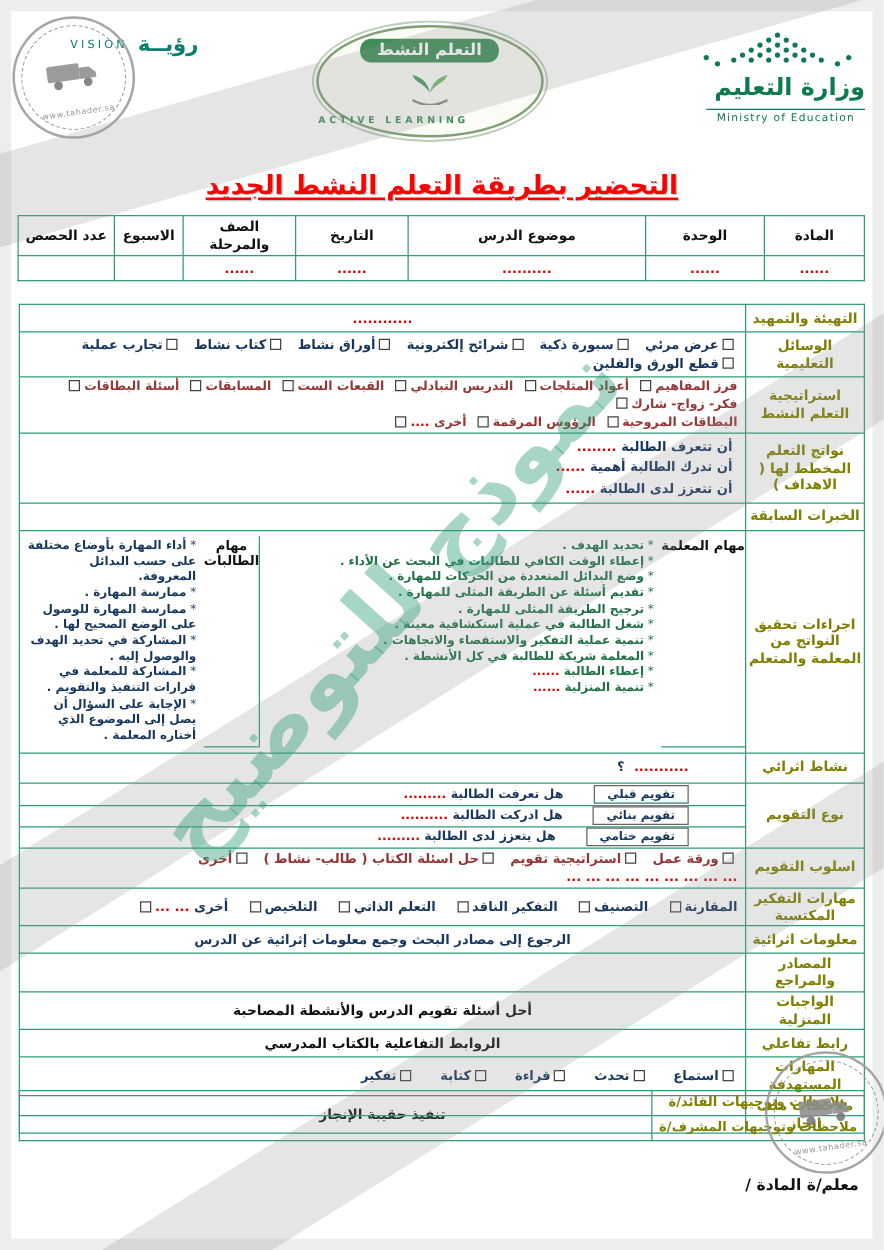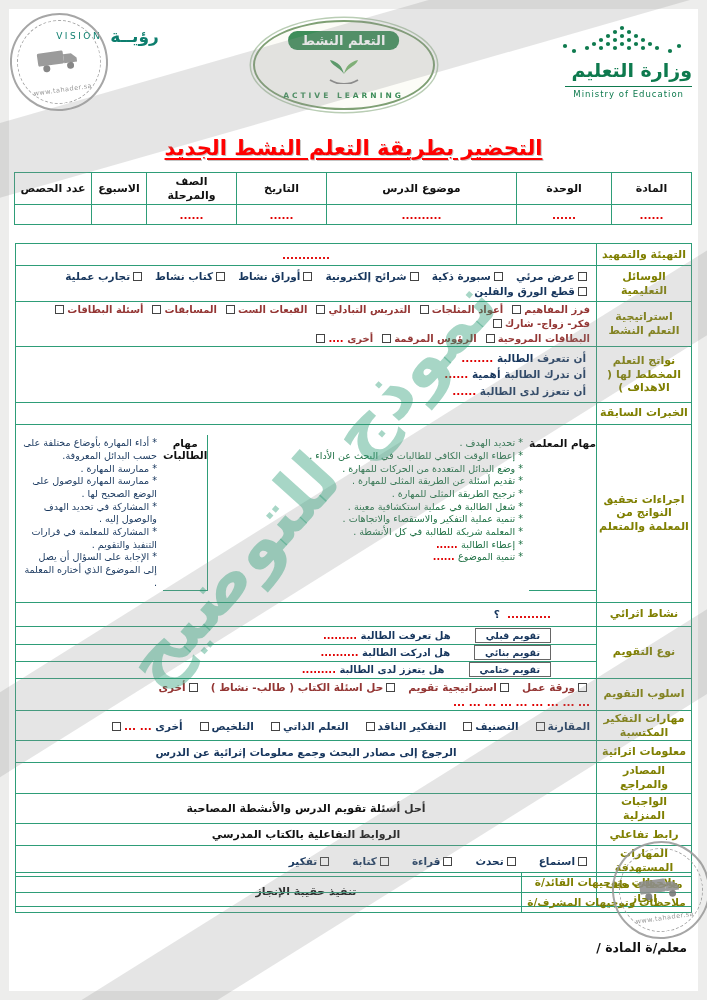--- a/index.html
+++ b/index.html
@@ -16,21 +16,21 @@
     box-shadow:inset 0 0 0 9px rgba(190,190,185,.28);
   }
   
   .header{position:absolute;top:14px;right:15px;left:15px;height:106px;display:flex;justify-content:space-between;align-items:flex-start}
   .logo-ministry{width:205px;padding-top:10px;text-align:right}
   .m-title{font-size:19px;font-weight:bold;color:var(--mgreen);line-height:1.15}
   .m-sub{font-size:8.5px;color:var(--mgreen);letter-spacing:1px;direction:ltr;display:inline-block;border-top:1.3px solid var(--mgreen);padding:2px 8px 0;margin-top:2px}
   .logo-badge{width:182px;height:90px;border:2px solid #7fa074;border-radius:50%;position:relative;background:#fcfcf7;box-shadow:0 0 0 2px #fff,0 0 0 3.5px #b9cdb4;margin-top:6px}
   .badge-banner{position:absolute;top:9px;left:50%;transform:translateX(-50%);background:#3e8e5a;color:#fff;font-size:13px;font-weight:bold;padding:2px 14px;border-radius:9px;white-space:nowrap}
   .badge-leaf{position:absolute;top:36px;left:50%;transform:translateX(-50%)}
-  .badge-sub{position:absolute;bottom:8px;width:100%;text-align:center;font-size:7.5px;letter-spacing:3px;color:#3e8e5a;font-weight:bold;direction:ltr}
+  .badge-sub{position:absolute;bottom:8px;width:100%;font-size:7.5px;letter-spacing:3px;color:#3e8e5a;font-weight:bold;direction:ltr}
   .logo-vision{width:185px;padding-top:12px;text-align:center;color:var(--vteal)}
   .v-row{display:flex;justify-content:center;align-items:center;gap:8px}
   .v-ar{font-size:17px;font-weight:bold}
   .v-en{font-size:9px;letter-spacing:2.5px;direction:ltr}
   .v-year{font-size:40px;font-weight:bold;line-height:1.05;letter-spacing:2px;direction:ltr}
   
   .doc-title{position:absolute;top:136px;left:0;right:0;text-align:center;font-size:21px;font-weight:bold;color:#f00;text-decoration:underline;text-underline-offset:3px;text-shadow:1px 1px 0 rgba(90,90,90,.35)}
   
   table{border-collapse:collapse;width:100%;table-layout:fixed}
   td,th{border:1px solid var(--green);padding:1px 5px;font-size:10.5px;vertical-align:middle}
@@ -53,21 +53,21 @@
   .strat .t{color:var(--maroon)}
   .outcomes{padding:3px 10px;line-height:1.55}
   .outcomes .li .t{color:var(--navy)}
   .tasks{display:flex;height:100%;align-items:stretch}
   .task-col{display:flex;flex-direction:row}
   .task-col.teacher{width:67%;border-left:1px solid var(--green)}
   .task-col.students{width:33%}
   .task-head{font-weight:bold;text-align:center;font-size:10.5px;color:#111;border-bottom:1px solid var(--green);padding:2px 0}
   .task-list{padding:2px 6px;font-size:9.6px;line-height:1.32}
   .task-list .li{white-space:normal;display:block}
-  .task-list .li .t{font-weight:normal}
+  .task-list .li .t{font-weight:bold}
   .teacher .task-list{color:var(--tgreen)}
   .students .task-list{color:var(--navy)}
   .activity-cell{padding-right:45px}
   .qmark{color:var(--navy);font-weight:bold;margin-right:4px}
   .eval-row{display:flex;align-items:center;height:17px;padding-right:45px;gap:24px}
   .eval-row + .eval-row{border-top:1px solid var(--green)}
   .eval-type{border:1px solid #666;padding:0 10px;font-size:9.5px;font-weight:bold;color:var(--navy);line-height:13px;white-space:nowrap}
   .eval-q{font-size:10px;color:var(--navy);font-weight:bold;white-space:nowrap}
   .method .t{color:var(--maroon)}
   .think .t{color:var(--navy)}
@@ -260,21 +260,21 @@
             <div class="task-list">
                   <div class="li"><span class="star">* </span><span class="t">تحديد الهدف .</span></div>
                   <div class="li"><span class="star">* </span><span class="t">إعطاء الوقت الكافي للطالبات في البحث عن الأداء .</span></div>
                   <div class="li"><span class="star">* </span><span class="t">وضع البدائل المتعددة من الحركات للمهارة .</span></div>
                   <div class="li"><span class="star">* </span><span class="t">تقديم أسئلة عن الطريقة المثلى للمهارة .</span></div>
                   <div class="li"><span class="star">* </span><span class="t">ترجيح الطريقة المثلى للمهارة .</span></div>
                   <div class="li"><span class="star">* </span><span class="t">شغل الطالبة في عملية استكشافية معينة .</span></div>
                   <div class="li"><span class="star">* </span><span class="t">تنمية عملية التفكير والاستقصاء والاتجاهات .</span></div>
                   <div class="li"><span class="star">* </span><span class="t">المعلمة شريكة للطالبة في كل الأنشطة .</span></div>
                   <div class="li"><span class="star">* </span><span class="t">إعطاء الطالبة</span><span class="dots">&nbsp;......</span></div>
-                  <div class="li"><span class="star">* </span><span class="t">تنمية الموضوع</span><span class="dots">&nbsp;......</span></div>
+                  <div class="li"><span class="star">* </span><span class="t">تنمية المنزلية</span><span class="dots">&nbsp;......</span></div>
                 </div>
           </div>
           <div class="task-col students">
             <div class="task-head">مهام الطالبات</div>
             <div class="task-list">
                   <div class="li"><span class="star">* </span><span class="t">أداء المهارة بأوضاع مختلفة على حسب البدائل المعروفة.</span></div>
                   <div class="li"><span class="star">* </span><span class="t">ممارسة المهارة .</span></div>
                   <div class="li"><span class="star">* </span><span class="t">ممارسة المهارة للوصول على الوضع الصحيح لها .</span></div>
                   <div class="li"><span class="star">* </span><span class="t">المشاركة في تحديد الهدف والوصول إليه .</span></div>
                   <div class="li"><span class="star">* </span><span class="t">المشاركة للمعلمة في قرارات التنفيذ والتقويم .</span></div>

